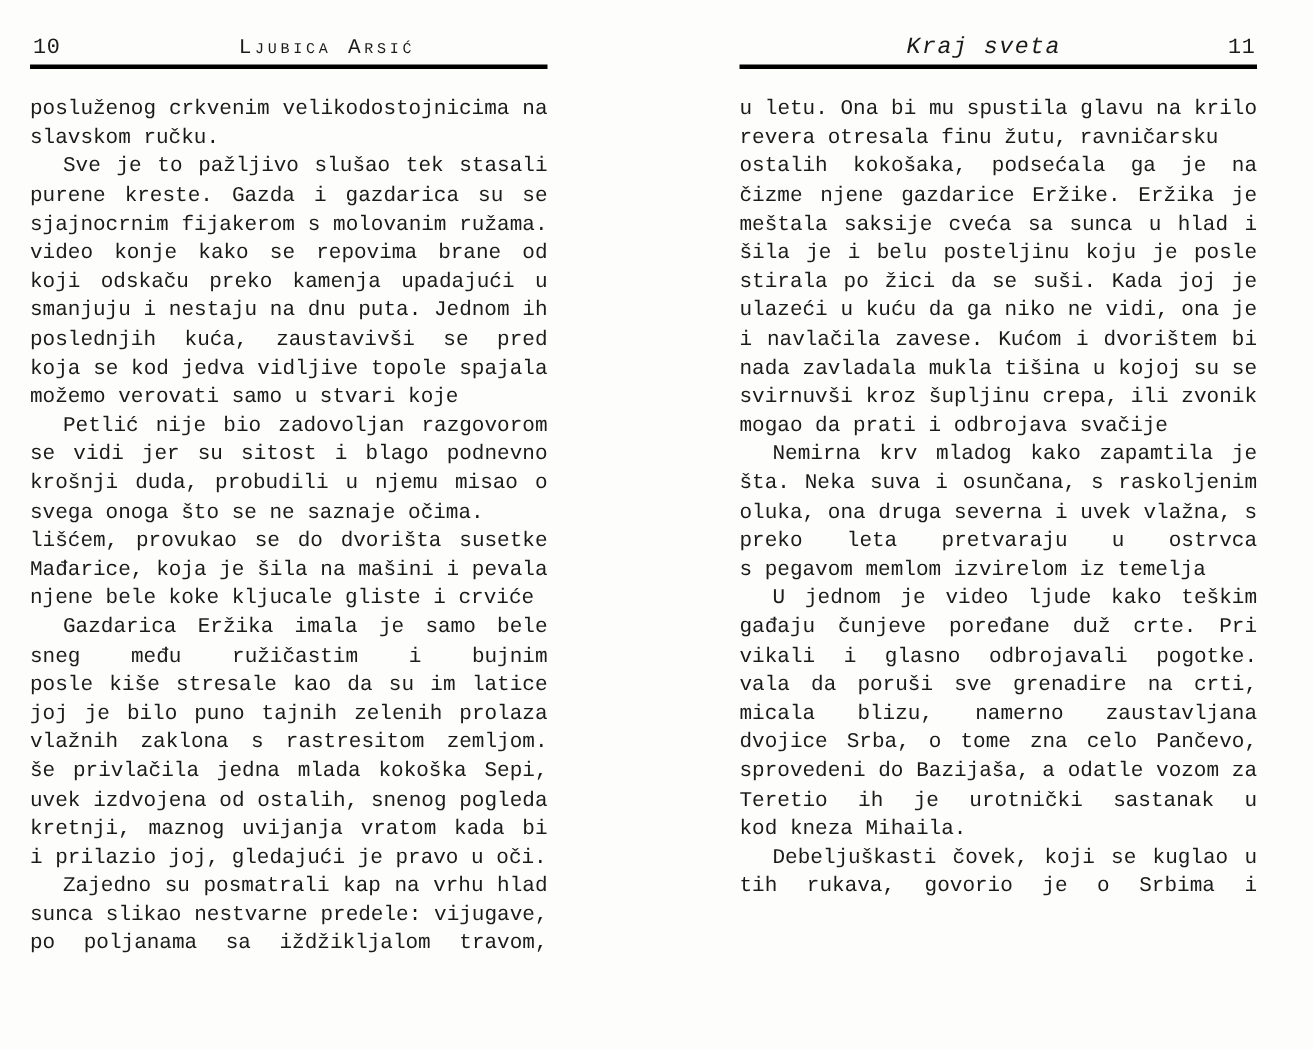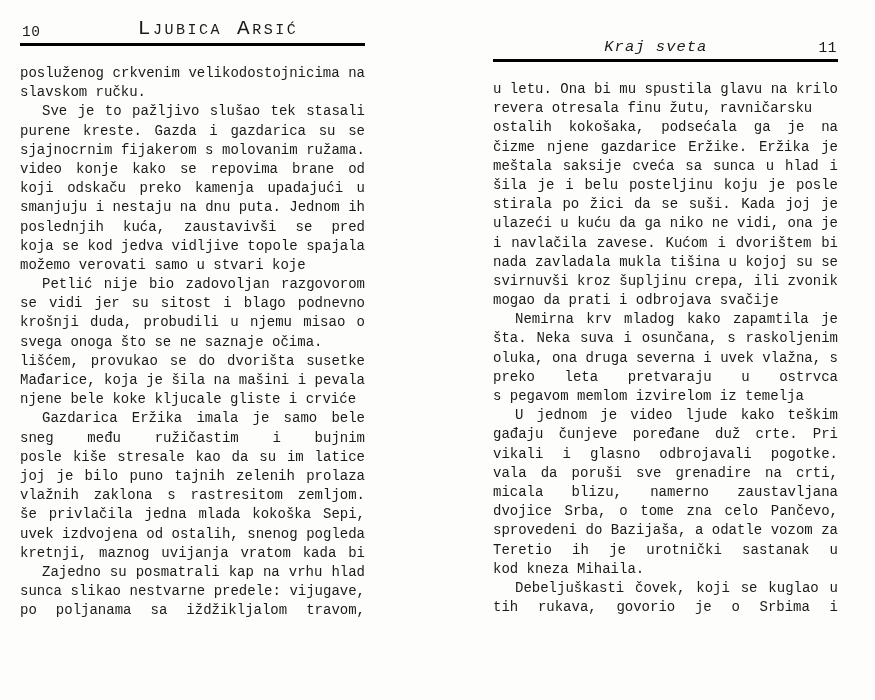--- a/index.html
+++ b/index.html
@@ -16,21 +16,21 @@
     position:relative;
     overflow:hidden;
   }
   .page{
     position:absolute;
     top:18px;
     width:345px;
     font-family:Liberation Mono, monospace;
   }
   .page-left{left:20px;}
-  .page-right{left:493px;margin-top:16px;}
+  .page-right{left:493px;}
   .running-head{
     position:relative;
     height:25px;
     font-size:15px;
   }
   .folio{
     position:absolute;
     bottom:3px;
     font-size:14.5px;
     letter-spacing:0.5px;
@@ -40,21 +40,21 @@
   .head-title{
     position:absolute;
     bottom:3px;
     white-space:nowrap;
   }
   .head-title-left{
     left:57.4%;
     transform:translateX(-50%);
     font-variant:small-caps;
     letter-spacing:2.5px;
-    font-size:21px;
+    font-size:14px;
   }
   .head-title-right{
     left:47.2%;
     transform:translateX(-50%);
     font-style:italic;
     letter-spacing:1px;
     font-size:15.5px;
   }
   .head-rule{
     height:3px;
@@ -120,20 +120,21 @@
         </div>
         <div class="para">
           <div class="line indent just">Gazdarica Eržika imala je samo bele koke. Bele kao</div>
           <div class="line just">sneg među ružičastim i bujnim hortenzijama, koje su se</div>
           <div class="line just">posle kiše stresale kao da su im latice od perja. Dvorište</div>
           <div class="line just">joj je bilo puno tajnih zelenih prolaza između šimšira i</div>
           <div class="line just">vlažnih zaklona s rastresitom zemljom. Ali njega je najvi-</div>
           <div class="line just">še privlačila jedna mlada kokoška Sepi, što znači Lepojka,</div>
           <div class="line just">uvek izdvojena od ostalih, snenog pogleda i nesigurnih</div>
           <div class="line just">kretnji, maznog uvijanja vratom kada bi se petlić pojavio</div>
+          <div class="line">i prilazio joj, gledajući je pravo u oči.</div>
         </div>
         <div class="para">
           <div class="line indent just">Zajedno su posmatrali kap na vrhu hlad u kojoj je zrak</div>
           <div class="line just">sunca slikao nestvarne predele: vijugave, vetrovite staze</div>
           <div class="line just">po poljanama sa iždžikljalom travom, stabla dunja, ptice</div>
         </div>
       </div>
   </section>
 
   <section class="page page-right">

